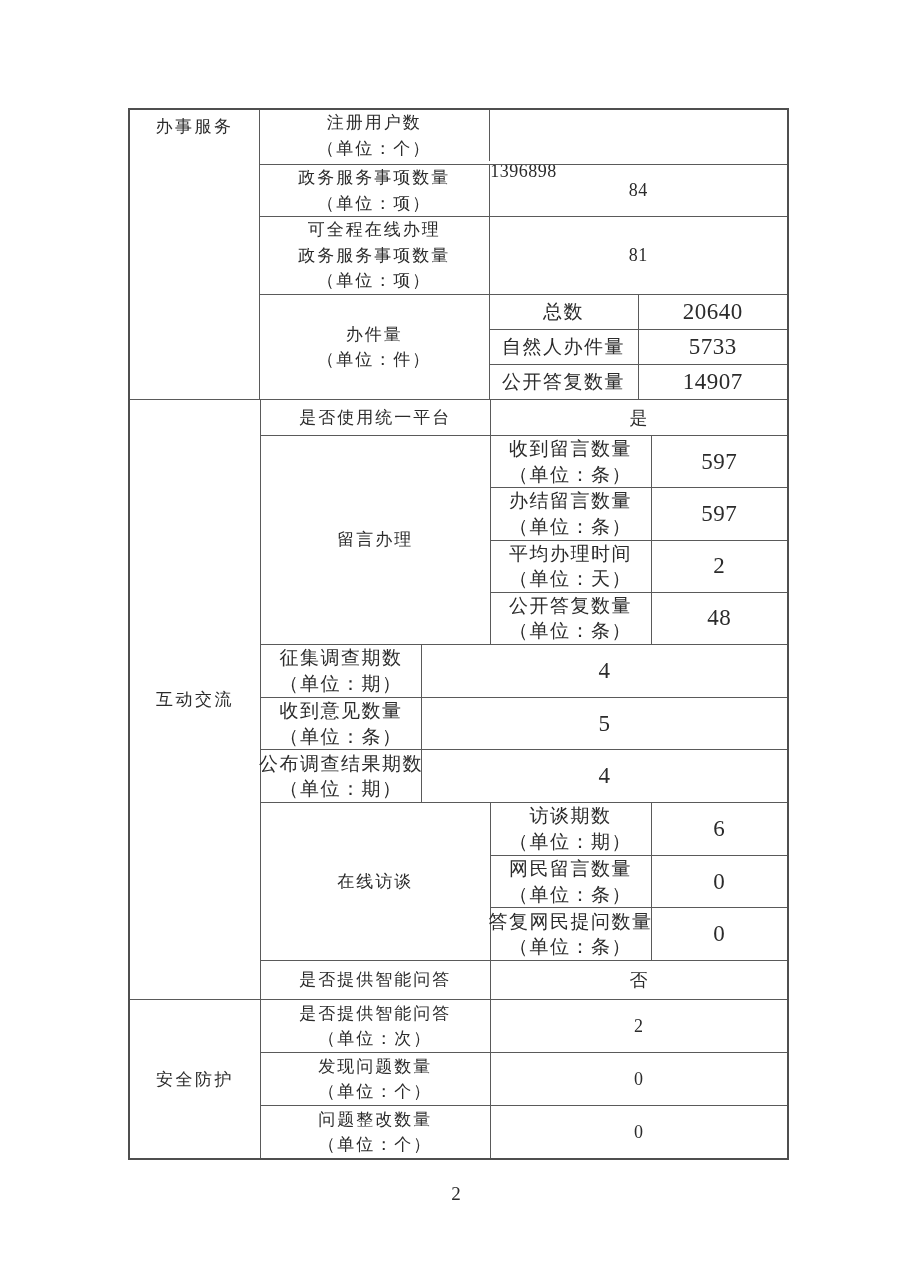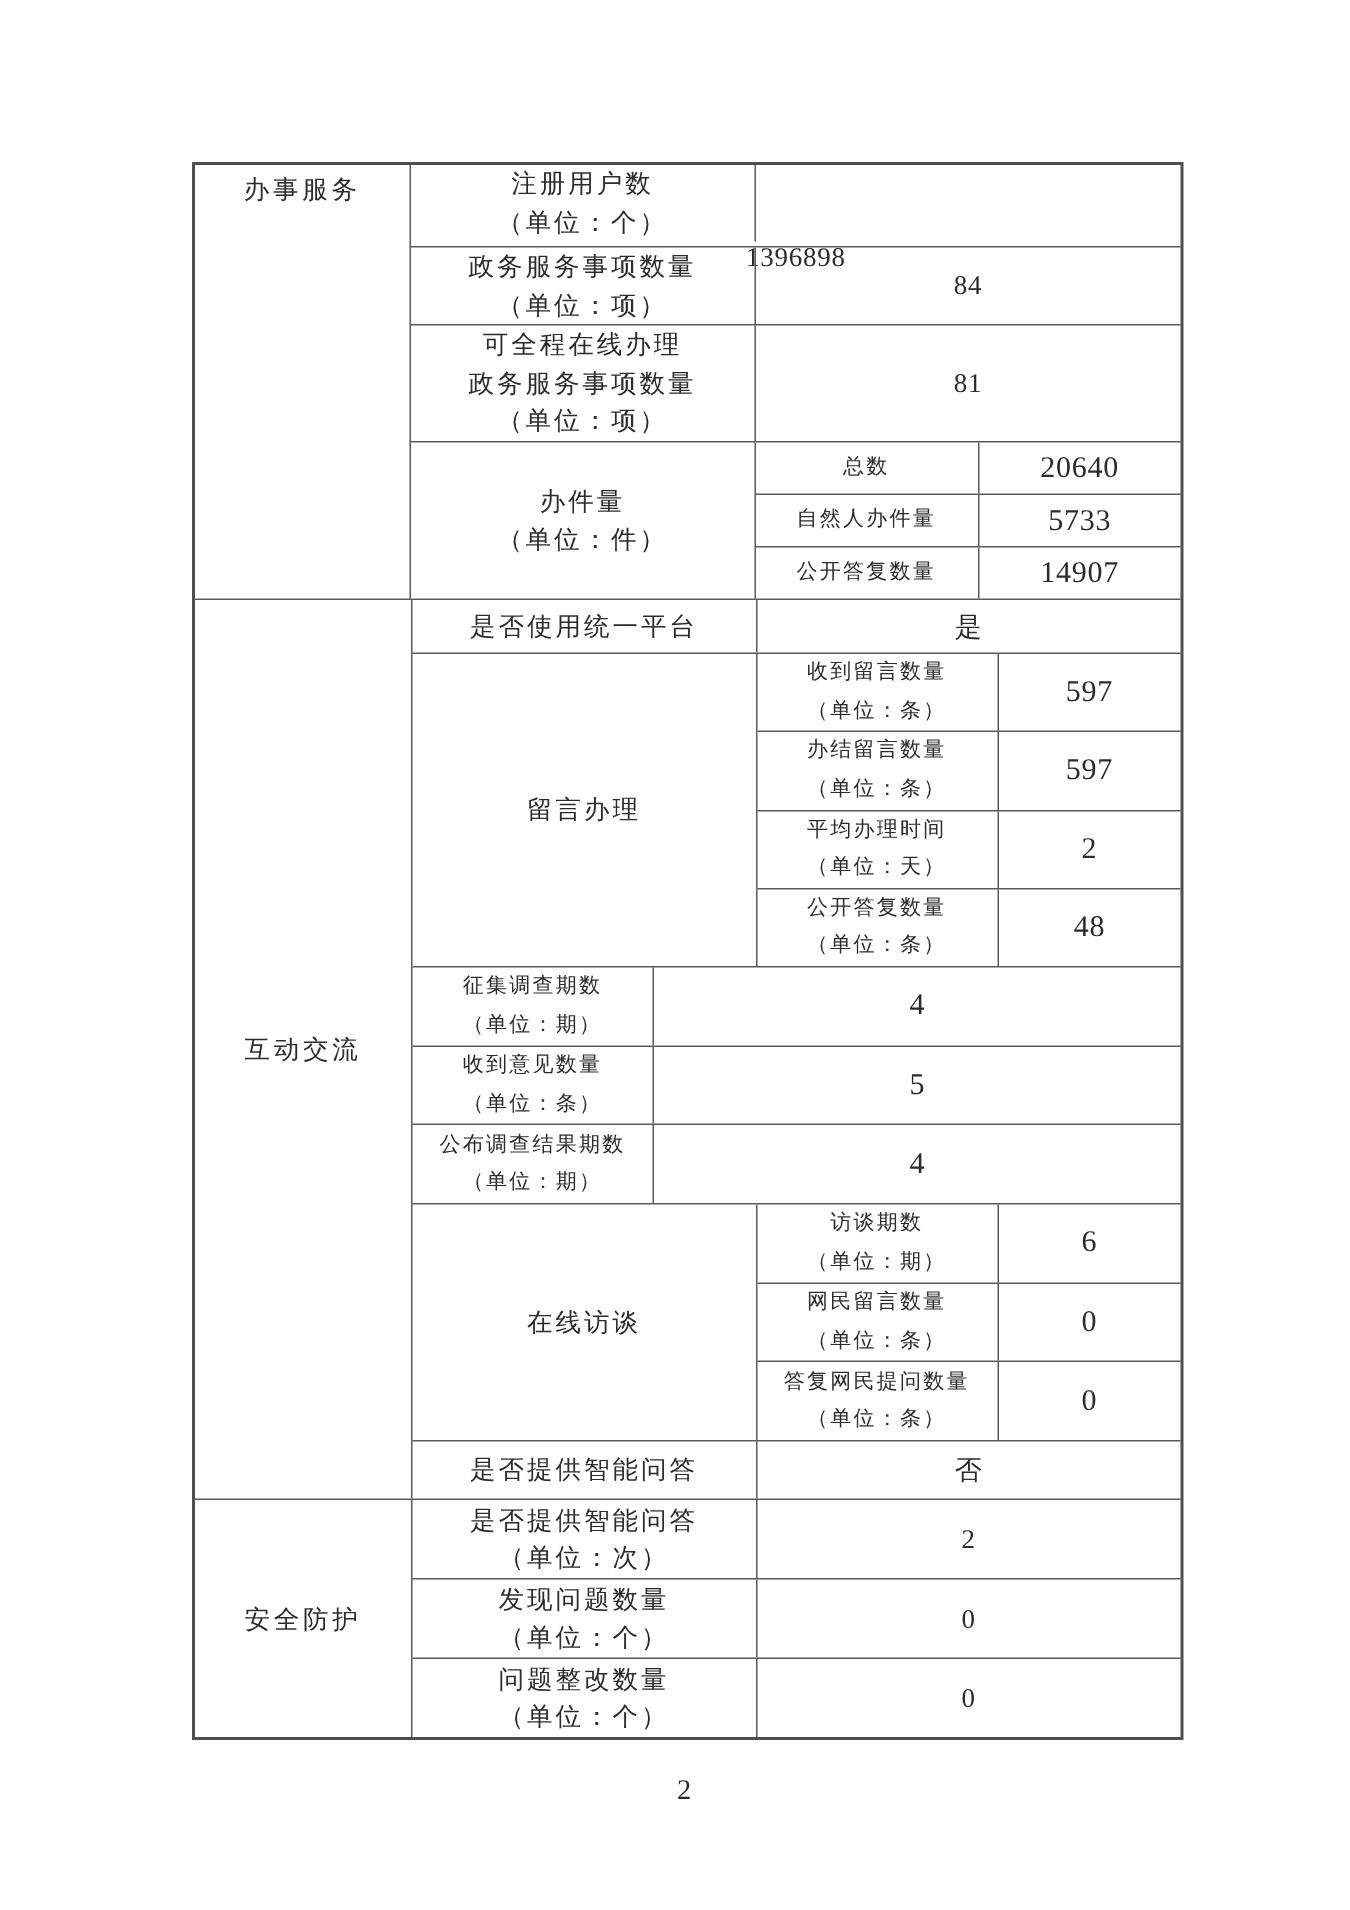--- a/index.html
+++ b/index.html
@@ -8,21 +8,21 @@
     font-family:"Liberation Serif","DejaVu Serif",serif;
     color:#2b2b2b;overflow:hidden;
   }
   .doc-table{
     position:absolute;left:128px;top:108px;width:661px;
     border:2px solid #4f4f4f;box-sizing:border-box;background:#fff;
   }
   .section{display:flex;}
   .section + .section{border-top:1.5px solid #5a5a5a;}
   .cat-cell{
-    width:144px;border-right:1.5px solid #5a5a5a;flex-shrink:0;
+    width:130px;border-right:1.5px solid #5a5a5a;flex-shrink:0;
     display:flex;justify-content:center;align-items:center;
     font-size:17px;letter-spacing:2.5px;
   }
   .cat-cell.top-align{align-items:flex-start;padding-top:5px;box-sizing:border-box;}
   .rows{flex:1;display:flex;flex-direction:column;min-width:0;}
   .row{display:flex;}
   .row + .row{border-top:1.5px solid #5a5a5a;}
   .metric{
     width:228.5px;border-right:1.5px solid #5a5a5a;flex-shrink:0;
     display:flex;flex-direction:column;justify-content:center;align-items:center;
@@ -32,26 +32,26 @@
   .value{
     flex:1;display:flex;justify-content:center;align-items:center;
     font-size:18px;letter-spacing:0.5px;
   }
   .subtable{flex:1;display:flex;flex-direction:column;min-width:0;}
   .subrow{flex:1;display:flex;}
   .subrow + .subrow{border-top:1.5px solid #5a5a5a;}
   .sub-label{
     width:148px;border-right:1.5px solid #5a5a5a;flex-shrink:0;
     display:flex;flex-direction:column;justify-content:center;align-items:center;
-    font-size:14px;letter-spacing:1.5px;
+    font-size:19px;letter-spacing:1.5px;
   }
   .subtable.wide-label .sub-label{width:160px;}
   .sub-value{
     flex:1;display:flex;justify-content:center;align-items:center;
-    font-size:20px;letter-spacing:0.5px;
+    font-size:23px;letter-spacing:0.5px;
   }
   
   .h35{height:35px;}
   .h38{height:38px;}
   .h51{height:51px;}
   .h52{height:52px;}
   .h54{height:54px;flex-direction:column;}
   .h77{height:77px;}
   .h104{height:104px;}
   .h157{height:157px;}

